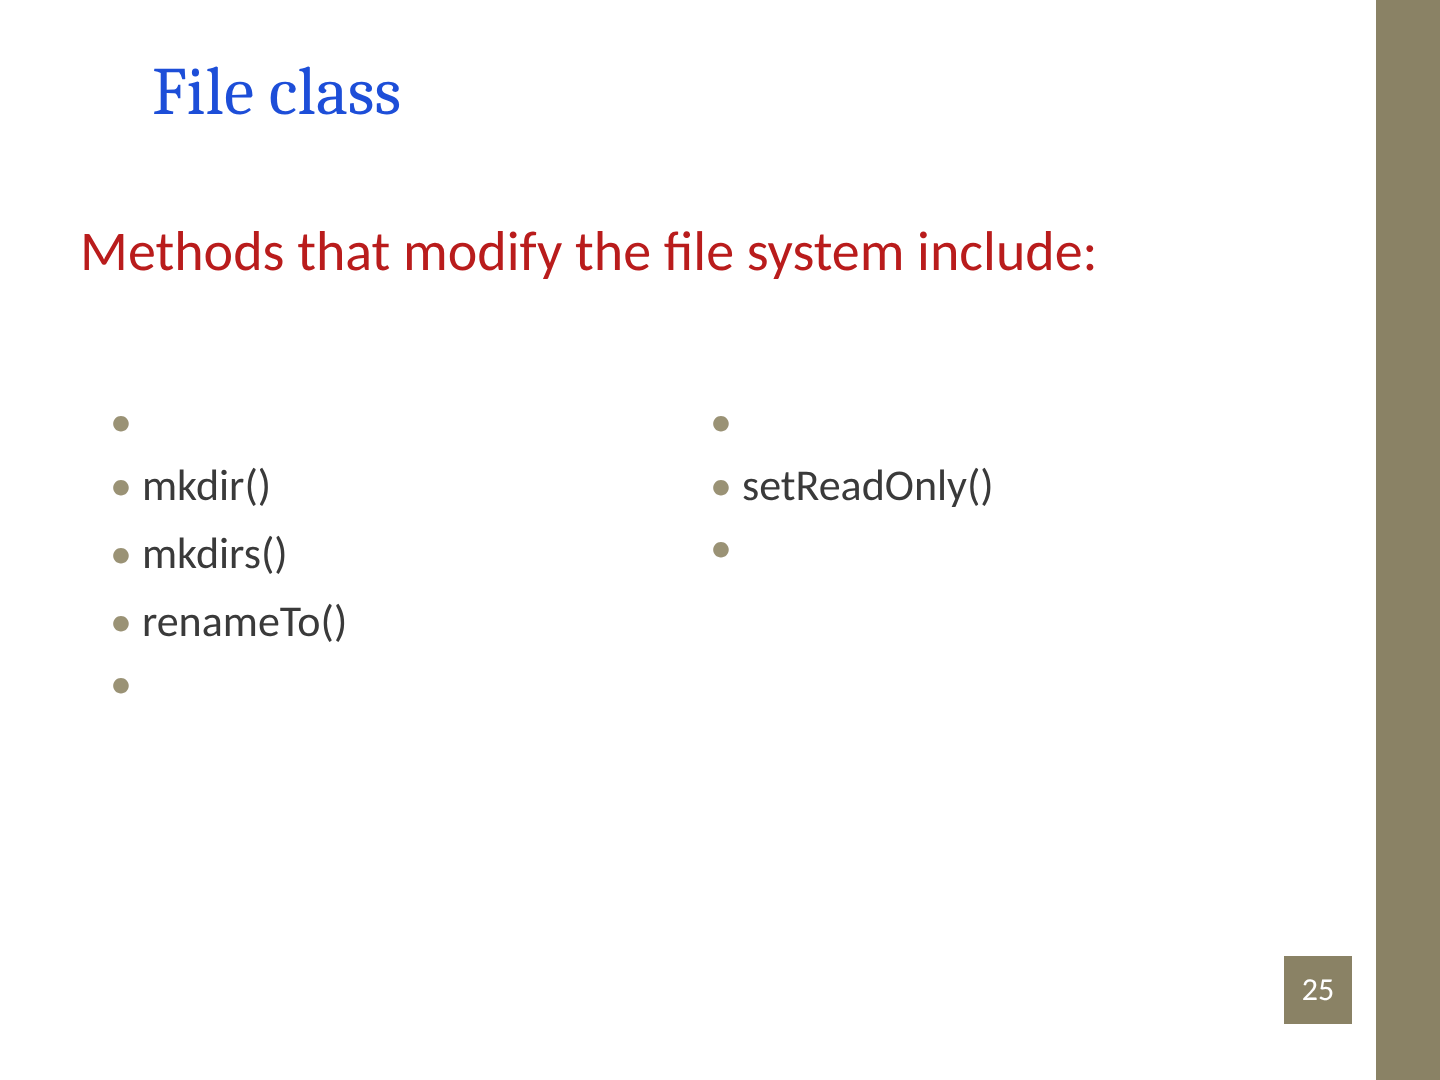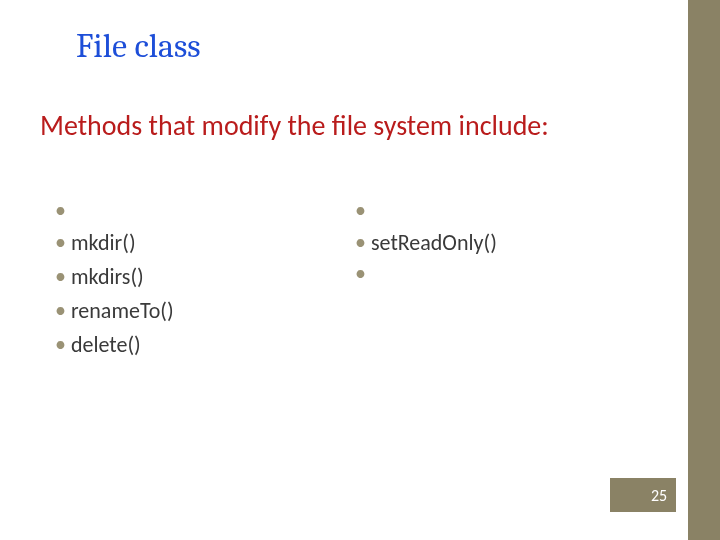--- a/index.html
+++ b/index.html
@@ -68,21 +68,20 @@
     right: 44px;
     bottom: 28px;
     width: 34px;
     height: 34px;
     background: #8a8265;
     color: #ffffff;
     font-size: 16px;
     display: flex;
     align-items: center;
     justify-content: center;
-    padding-left: 32px;
   }
 </style>
 </head>
 <body>
 
 <div class="sidebar"></div>
 
 <div class="title">File class</div>
 
 <div class="subtitle">Methods that modify the file system include:</div>
@@ -99,21 +98,20 @@
     <div class="item">
       <span class="bullet">•</span>
       <span>mkdirs()</span>
     </div>
     <div class="item">
       <span class="bullet">•</span>
       <span>renameTo()</span>
     </div>
     <div class="item">
       <span class="bullet">•</span>
-      <span>delete()</span>
     </div>
   </div>
   <div class="col">
     <div class="item">
       <span class="bullet">•</span>
     </div>
     <div class="item">
       <span class="bullet">•</span>
       <span>setReadOnly()</span>
     </div>

